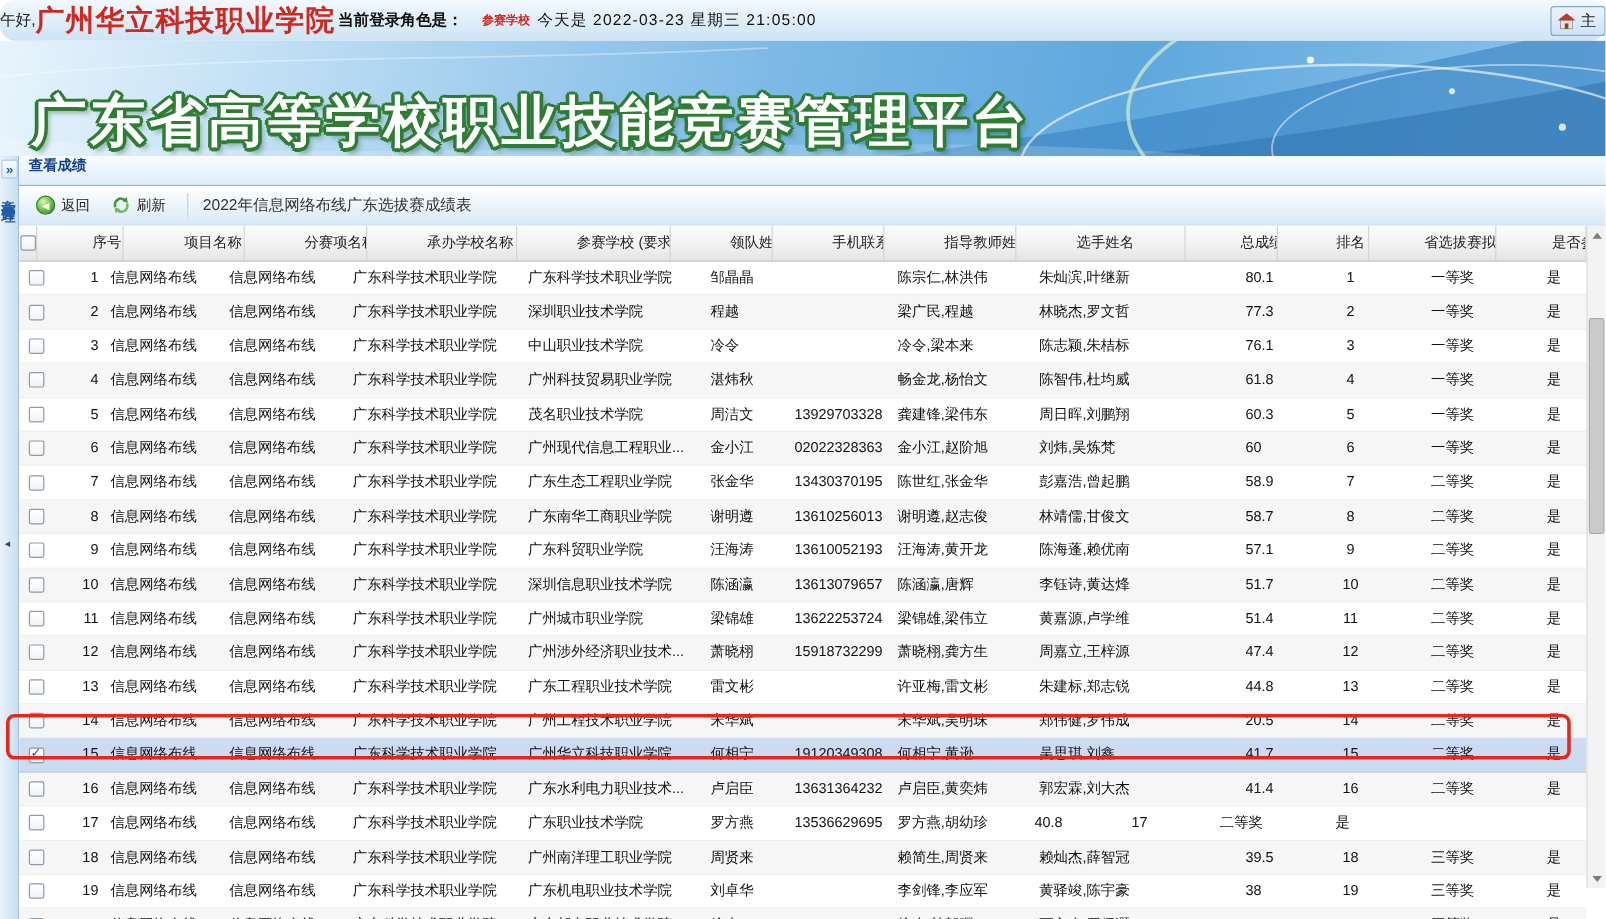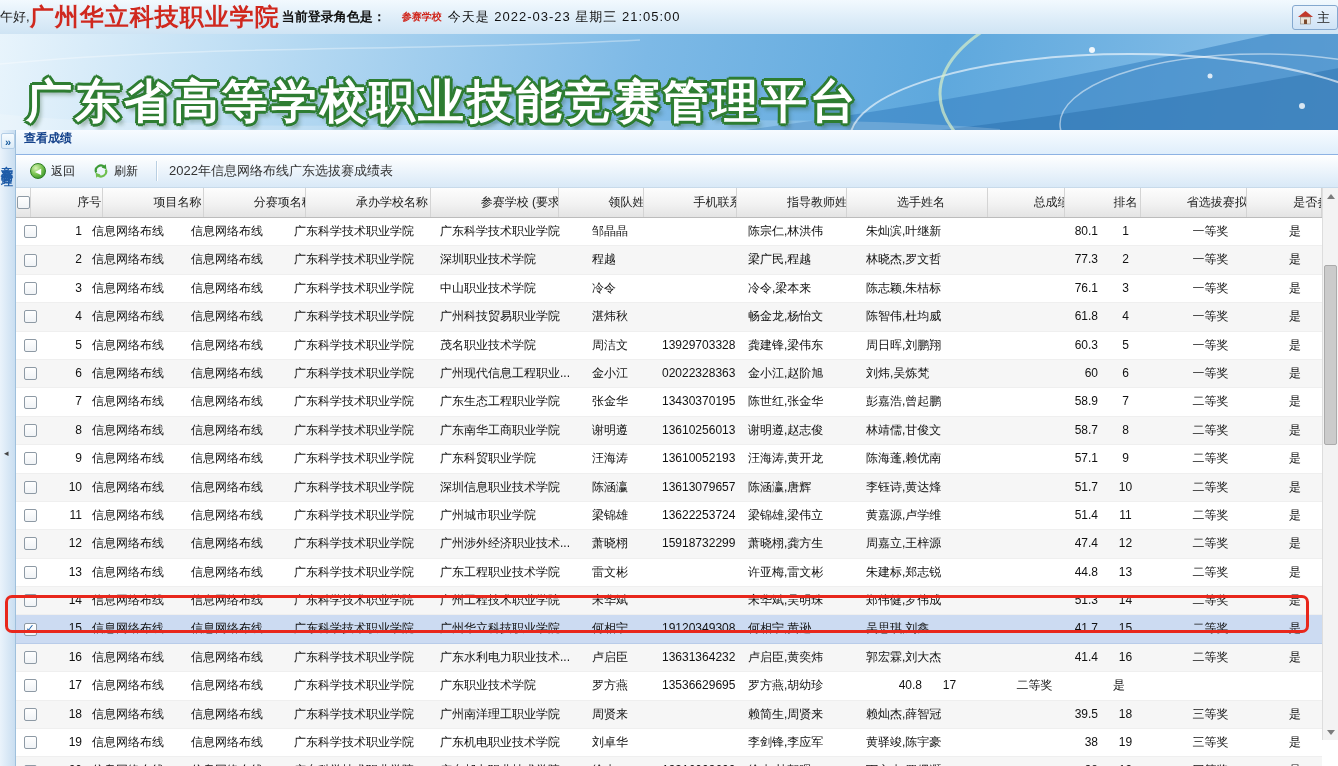--- a/index.html
+++ b/index.html
@@ -5,21 +5,21 @@
   html,body{margin:0;padding:0;}
   body{
     width:1338px;height:766px;overflow:hidden;position:relative;
     font-family:"Liberation Sans","DejaVu Sans",sans-serif;
     font-size:12px;color:#222;background:#fff;
   }
   
   .topbar{
     position:absolute;left:0;top:0;width:1338px;height:34px;
     background:linear-gradient(180deg,#f2f9fe 0%,#dcecf8 60%,#cfe4f4 100%);
-    display:flex;align-items:center;white-space:nowrap;overflow:hidden;
+    display:flex;align-items:center;white-space:nowrap;overflow:hidden;border-radius:13px;
   }
   .greet{font-size:13px;color:#222;}
   .schoolname{font-size:24px;font-weight:bold;color:#d0281e;font-family:"Liberation Serif","DejaVu Serif",serif;letter-spacing:1px;margin-right:2px;}
   .roletxt{font-size:13px;color:#111;font-weight:bold;}
   .rolered{font-size:10px;color:#d0281e;font-weight:bold;margin:0 6px 0 16px;}
   .datetxt{font-size:13px;color:#111;font-weight:normal;letter-spacing:1px;}
   .homebtn{
     position:absolute;right:0;top:5px;width:46px;height:25px;
     border:1px solid #84a8cf;border-radius:3px;
     background:linear-gradient(180deg,#eaf3fc,#cfe3f6);
@@ -103,21 +103,21 @@
   .c-cb{width:28px;display:flex;align-items:center;justify-content:center;padding-left:0;}
   .c-no{width:44px;text-align:right;padding-right:6px;padding-left:0;}
   .c-proj{width:99px;}
   .c-sub{width:103px;}
   .c-host{width:146px;}
   .c-school{width:152px;}
   .c-leader{width:70px;}
   .c-phone{width:86px;}
   .c-teach{width:118px;}
   .c-players{width:176px;}
-  .c-score{width:60px;text-align:right;padding-left:0;}
+  .c-score{width:60px;text-align:left;padding-left:0;}
   .c-rank{width:55px;text-align:center;padding-left:0;}
   .c-award{width:115px;text-align:center;padding-left:0;}
   .c-join{width:54px;text-align:center;padding-left:0;}
   .cb{
     width:13px;height:13px;border:1px solid #8e9aa5;border-radius:2px;background:linear-gradient(180deg,#fff,#f0f3f6);
     display:inline-flex;align-items:center;justify-content:center;font-size:11px;color:#1b62ab;cursor:pointer;box-sizing:border-box;
   }
   .cb.on::after{content:"✓";font-weight:bold;margin-top:-1px;}
   
   .vscroll{
@@ -464,21 +464,21 @@
         </div>
         <div class="cell c-no">14</div>
         <div class="cell c-proj">信息网络布线</div>
         <div class="cell c-sub">信息网络布线</div>
         <div class="cell c-host">广东科学技术职业学院</div>
         <div class="cell c-school">广州工程技术职业学院</div>
         <div class="cell c-leader">宋华斌</div>
         <div class="cell c-phone"></div>
         <div class="cell c-teach">宋华斌,吴明珠</div>
         <div class="cell c-players">郑伟健,罗伟成</div>
-        <div class="cell c-score">51.3</div>
+        <div class="cell c-score">20.5</div>
         <div class="cell c-rank">14</div>
         <div class="cell c-award">二等奖</div>
         <div class="cell c-join">是</div>
       </div>
       <div class="row odd sel">
         <div class="cell c-cb">
           <span class="cb on"></span>
         </div>
         <div class="cell c-no">15</div>
         <div class="cell c-proj">信息网络布线</div>

